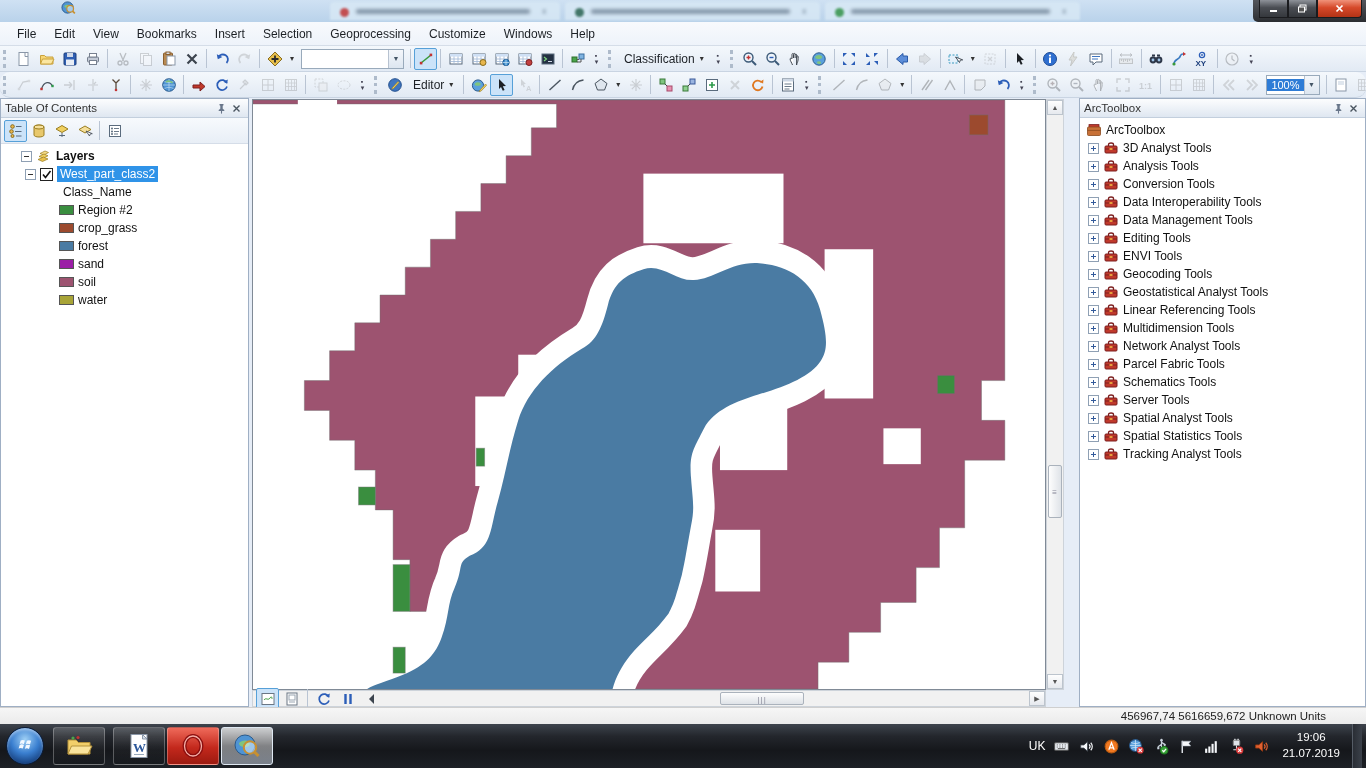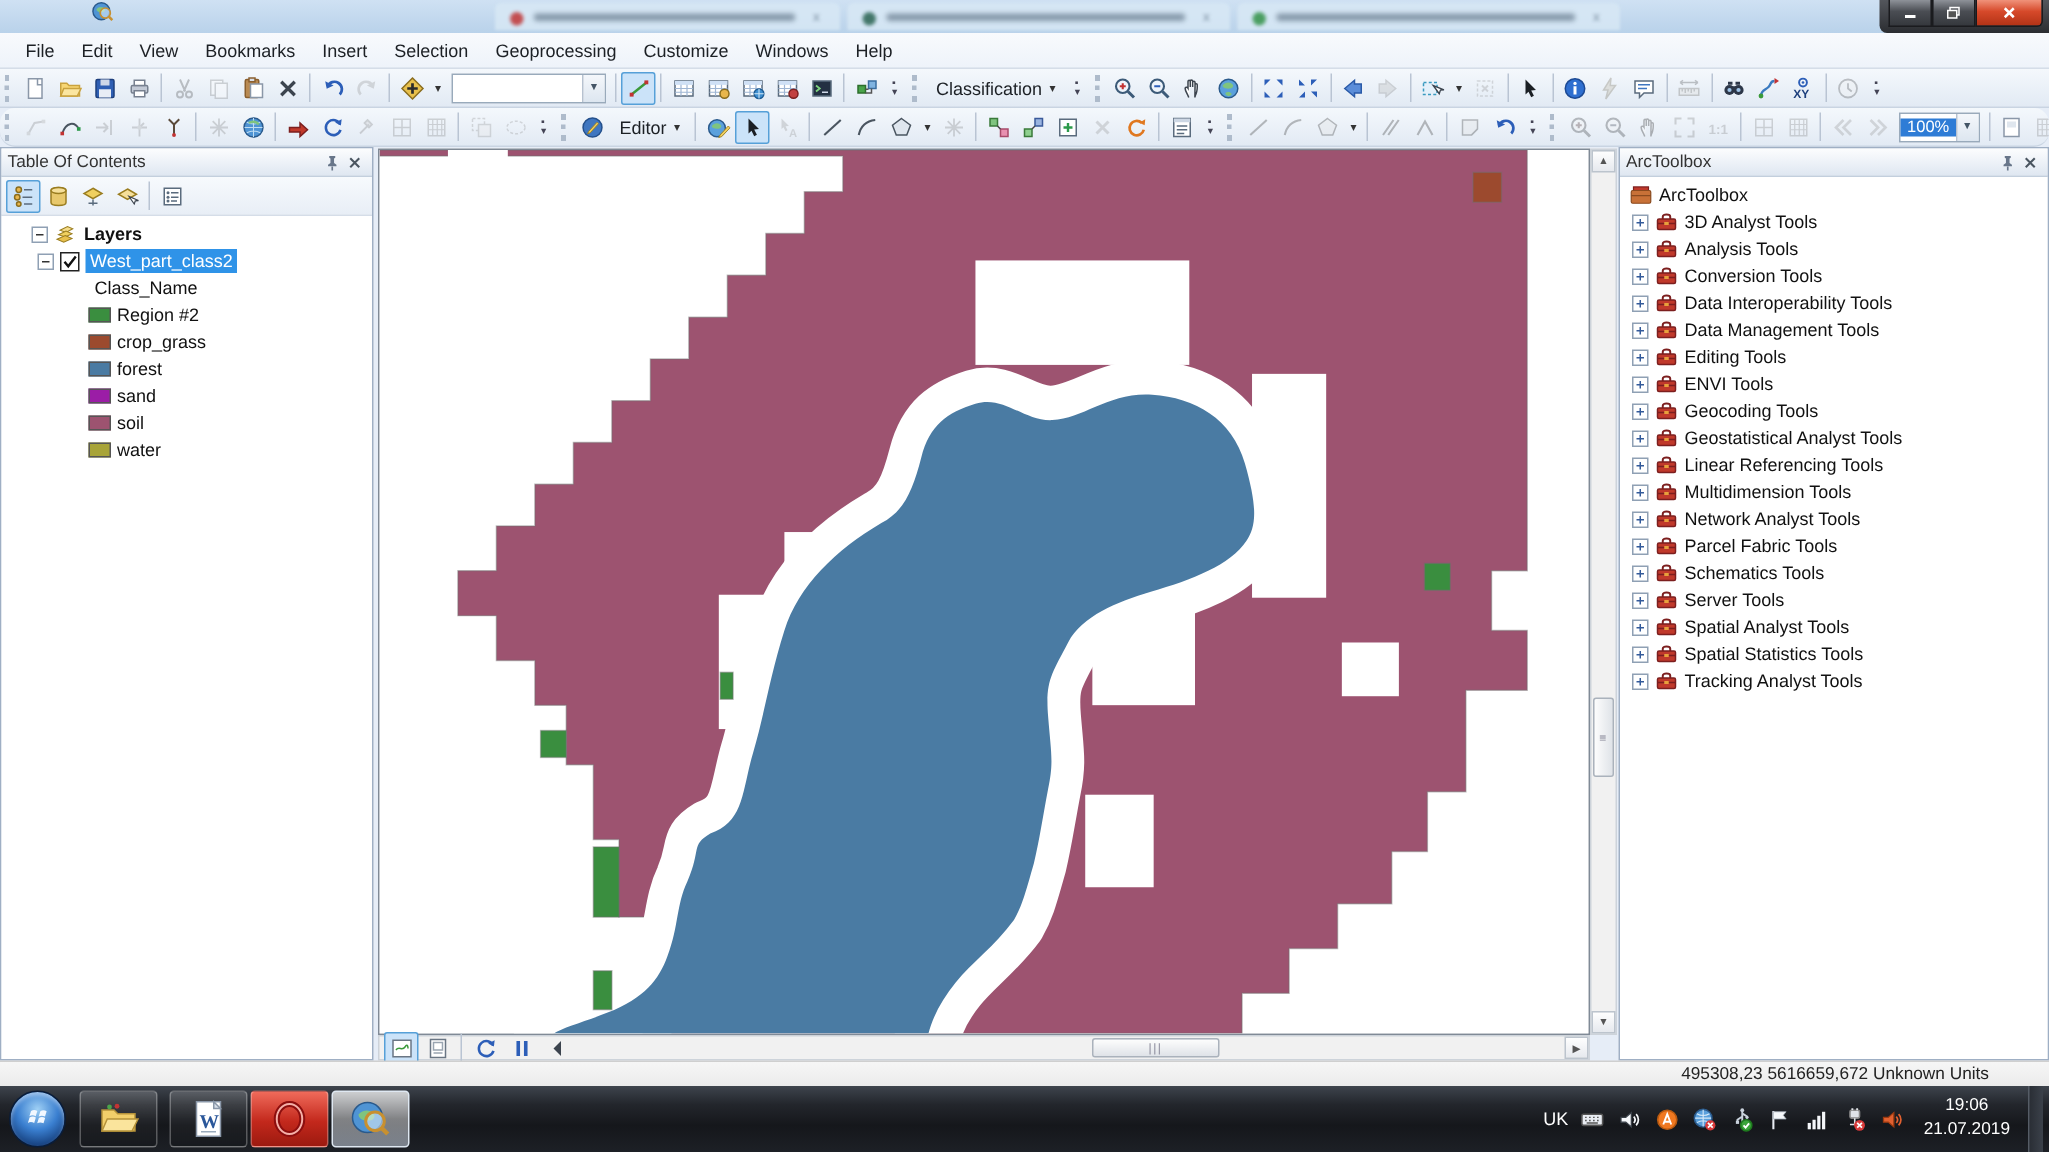--- a/index.html
+++ b/index.html
@@ -50,21 +50,21 @@
   .combo .combo-text{padding:0 4px;min-width:86px;font-size:11px;color:#123;}
   .combo.small .combo-text{min-width:40px;}
   .combo .combo-text.selected{background:#2e7cd6;color:#fff;min-width:34px;}
   .combo .combo-arrow{width:15px;height:18px;background:linear-gradient(#f4f7fb,#dde6f0);border-left:1px solid #b7c2d0;
     display:flex;align-items:center;justify-content:center;font-size:7px;color:#456;}
 
   
   .workspace{position:absolute;left:0;top:98px;width:1366px;height:609px;display:flex;}
   .panel{background:#f3f6fa;border:1px solid #9fafc4;display:flex;flex-direction:column;justify-content:flex-end;}
   .toc-panel{width:249px;margin-right:3px;}
-  .atb-panel{width:287px;margin-left:1px;}
+  .atb-panel{width:287px;margin-left:15px;}
   .panel-header{height:19px;background:linear-gradient(#fcfdfe,#dfe7f1);border-bottom:1px solid #c3cfdd;
     display:flex;align-items:center;padding:0 4px;}
   .panel-title{flex:1;font-size:11.5px;color:#333;}
   .ph-btn{width:15px;height:15px;display:flex;align-items:center;justify-content:center;}
   .ph-btn svg{width:11px;height:11px;}
   .toc-toolbar{height:26px;background:linear-gradient(#f7fafd,#e8eef6);border-bottom:1px solid #d5dde8;
     display:flex;align-items:center;padding-left:3px;}
   .tree{flex:1;background:#fff;overflow:hidden;padding-top:3px;}
   .trow{height:18px;display:flex;align-items:center;gap:4px;white-space:nowrap;}
   .trow .lbl{font-size:12px;color:#111;}
@@ -1232,21 +1232,21 @@
                   <rect x="6.5" y="8" width="3" height="2" fill="#e8a03c"></rect>
                 </svg></span>
               <span class="lbl">Tracking Analyst Tools</span>
             </div>
           </div>
       </div>
     </div>
   </div>
 
   <div class="statusbar">
-    <span class="coords">495308,23  5616659,672 Unknown Units</span>
+    <span class="coords">456967,74  5616659,672 Unknown Units</span>
   </div>
 
   <div class="taskbar">
     <div class="start-orb">
       <svg viewBox="0 0 20 20">
           <path d="M4.6 8.2c1.4-.9 2.8-.8 4.2 0l1.1-3.6c-1.4-.8-2.8-.9-4.2 0zM10.8 8.4c1.4-.9 2.8-.8 4.2 0l1.1-3.6c-1.4-.8-2.8-.9-4.2 0zM3.6 12.6c1.4-.9 2.8-.8 4.2 0L8.9 9c-1.4-.8-2.8-.9-4.2 0zM9.8 12.9c1.4-.9 2.8-.8 4.2 0l1.1-3.6c-1.4-.8-2.8-.9-4.2 0z" fill="#f2f8ff"></path>
         </svg>
     </div>
     <div id="task-apps" style="display:flex;align-items:center;">
         <div class="task-btn explorer">

